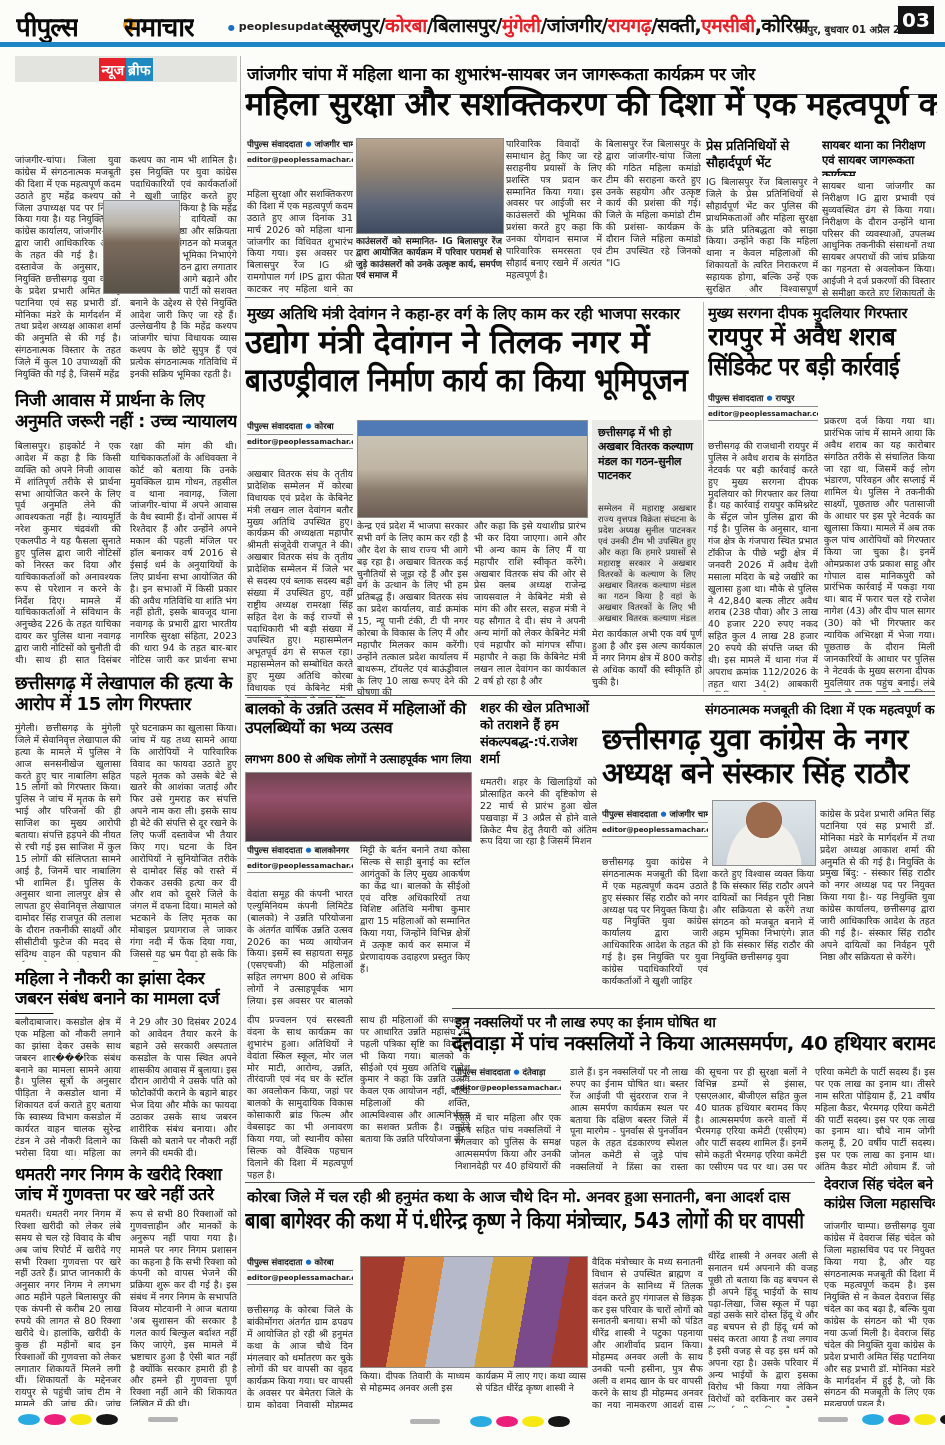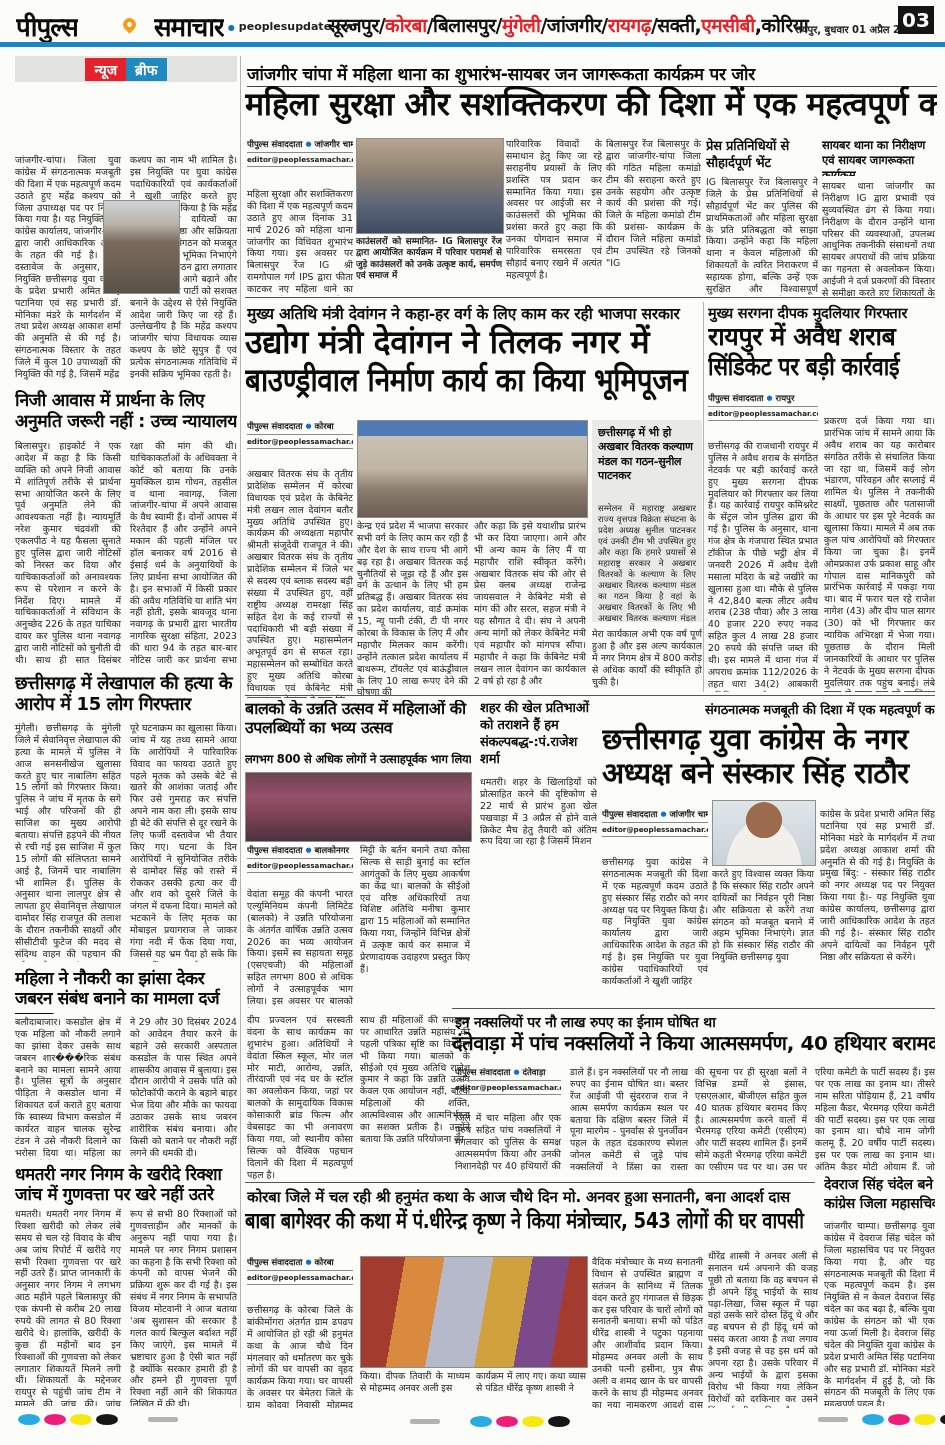--- a/index.html
+++ b/index.html
@@ -23,21 +23,21 @@
   .pin i{position:absolute;left:4px;top:4px;width:5px;height:5px;border-radius:50%;background:#fff;}
   .site{font-size:11px;font-weight:bold;color:#222;}
   .cities{font-size:19px;font-weight:bold;color:#101010;letter-spacing:-0.5px;white-space:nowrap;}
   .cities .red{color:#e6212a;}
   .dateline{font-size:10px;font-weight:bold;color:#222;}
   .pageno{background:#151515;color:#fff;font-weight:bold;font-size:20px;
           display:flex;align-items:center;justify-content:center;}
   .bluebar{background:#1d86c6;}
   
   .briefstrip{background:#e3e3df;display:flex;align-items:center;justify-content:center;gap:0;}
-  .bb{color:#fff;font-weight:bold;font-size:14px;padding:2px 9px;}
+  .bb{color:#fff;font-weight:bold;font-size:14px;padding:2px 2px;}
   .bb.red{background:#e6212a;}
   .bb.blue{background:#1f8ac0;}
   
   .ph{position:absolute;border:1px solid #8f8f8f;}
   .cap{font-size:8.8px;font-weight:bold;line-height:1.3;text-align:justify;color:#222;}
   .graybox{background:#e9e9e5;padding:6px 6px;}
   .rule{position:absolute;background:#555;}
   .vrule{position:absolute;background:#b5b5b5;}
   
   .regrow{position:absolute;display:flex;align-items:center;gap:4px;}
@@ -47,21 +47,21 @@
   .sp{width:22px;}
 </style>
 </head>
 <body>
 
 <div id="page">
 
   <div class="abs" style="left:0;top:0;width:945px;height:46px;">
     <span class="abs logo" style="left:16px;top:8px;">पीपुल्स</span>
     <span class="abs pin" style="left:118px;top:16px;"><i></i></span>
-    <span class="abs logo" style="left:154px;top:8px;">समाचार</span>
+    <span class="abs logo" style="left:124px;top:8px;">समाचार</span>
     <span class="abs site" style="left:228px;top:20px;">
       <span class="dot" style="color:#1a6fc4;font-size:8px;">●</span>
       <span>peoplesupdate.com</span>
     </span>
     <div class="abs cities" style="left:318px;top:12px;width:500px;text-align:center;">
       <span>सूरजपुर/</span><span class="red">कोरबा</span><span>/बिलासपुर/</span><span class="red">मुंगेली</span><span>/जांजगीर/</span><span class="red">रायगढ़</span><span>/सक्ती,</span><span class="red">एमसीबी</span><span>,कोरिया</span>
     </div>
     <span class="abs dateline" style="left:795px;top:22px;">रायपुर, बुधवार 01 अप्रैल 2026</span>
     <div class="abs pageno" style="left:898px;top:6px;width:36px;height:28px;">03</div>
   </div>
@@ -96,21 +96,21 @@
 
   <div class="regrow" style="left:18px;top:1414px;">
     <span class="rm c"></span>
       <span class="rm m"></span>
       <span class="rm y"></span>
       <span class="rm k"></span>
       <span class="sp"></span>
       <span class="rdash"></span>
   </div>
 
-  <div class="abs kick" style="left:247px;top:62px;width:690px;font-size:17px;border-bottom:1px solid #444;padding-bottom:1px;">जांजगीर चांपा में महिला थाना का शुभारंभ-सायबर जन जागरूकता कार्यक्रम पर जोर</div>
+  <div class="abs kick" style="left:247px;top:62px;width:690px;font-size:17px;border-bottom:1px solid #444;padding-bottom:9px;">जांजगीर चांपा में महिला थाना का शुभारंभ-सायबर जन जागरूकता कार्यक्रम पर जोर</div>
   <div class="abs" style="left:245px;top:86px;width:692px;height:46px;">
     <span class="hl cx" style="font-size:32px;">महिला सुरक्षा और सशक्तिकरण की दिशा में एक महत्वपूर्ण कदम</span>
   </div>
 
   <div class="abs" style="left:247px;top:138px;width:106px;height:44px;">
     <div class="by"><span>पीपुल्स संवाददाता</span> <span class="dot">●</span> <span>जांजगीर चाम्पा</span></div>
     <div class="em">editor@peoplessamachar.co.in</div>
   </div>
   <div class="abs bt" style="left:247px;top:188px;width:106px;height:108px;">महिला सुरक्षा और सशक्तिकरण की दिशा में एक महत्वपूर्ण कदम उठाते हुए आज दिनांक 31 मार्च 2026 को महिला थाना जांजगीर का विधिवत शुभारंभ किया गया। इस अवसर पर बिलासपुर रेंज IG श्री रामगोपाल गर्ग IPS द्वारा फीता काटकर नए महिला थाने का उद्घाटन किया गया। परिवार परामर्श से जुड़े</div>
 

